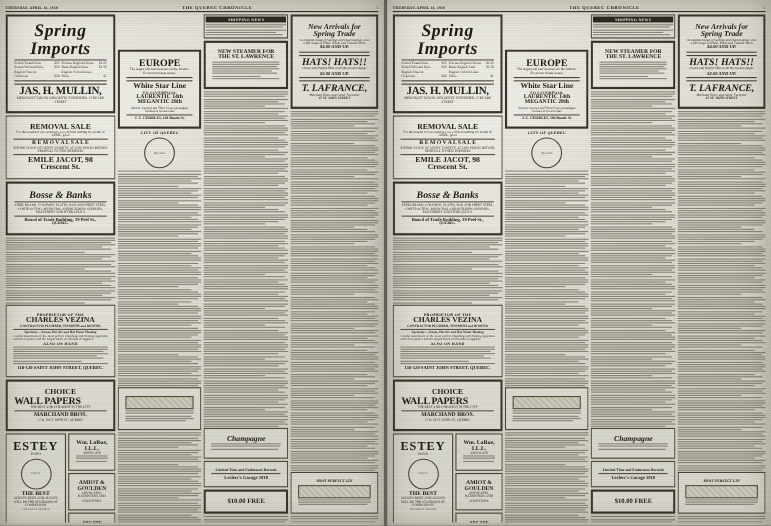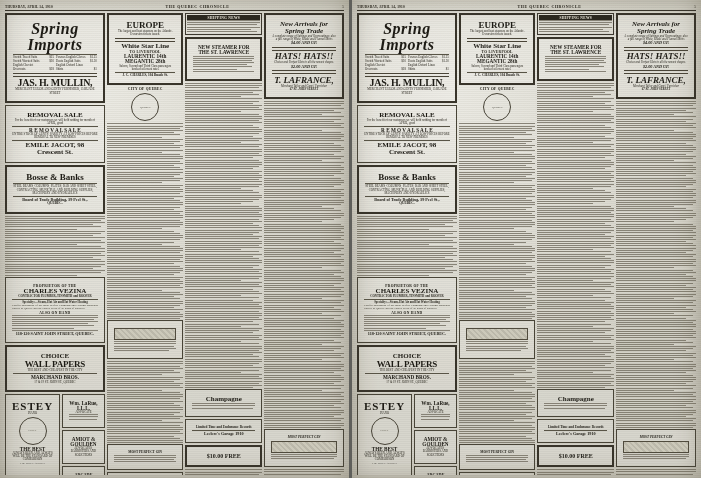--- a/index.html
+++ b/index.html
@@ -17,52 +17,52 @@
   .page .inner{position:absolute;inset:4px 5px 4px 5px;}
   
   .topbar{display:flex;justify-content:space-between;align-items:flex-end;
     border-bottom:1px solid #3a362c;padding-bottom:1px;font-size:3.4px;letter-spacing:.2px;color:#2b281f;}
   .topbar .l{font-weight:bold;}
   .topbar .c{font-weight:bold;font-size:4px;letter-spacing:.6px;}
   .topbar .r{font-size:3.2px;}
   .cols{display:flex;gap:2px;margin-top:2px;height:462px;}
   .col{position:relative;overflow:hidden;}
   .c1{width:30%;}
-  .c2{width:23%;}
+  .c2{width:23%;margin-top:32px;}
   .c3{width:23%;}
   .c4{width:24%;font-style:italic;}
   .dbl{border-top:1px solid #4b463a;border-bottom:1px solid #4b463a;height:2px;margin:1.5px 0;}
   .box{border:1px solid #4a463a;padding:6px;margin-bottom:2px;background:rgba(255,255,255,0.12);}
   .boxthick{border:2px solid #3b372d;}
   .ctr{text-align:center;}
   .ad-title{font-weight:bold;text-align:center;line-height:1;color:#211f19;}
   .t2{font-size:9px;}
   .t3{font-size:7px;}
   .t4{font-size:5.2px;}
   .t5{font-size:4.2px;}
   .t6{font-size:3.4px;}
-  .script{font-family:"Liberation Serif",serif;font-weight:bold;}
+  .script{font-family:"Liberation Serif",serif;font-style:italic;font-weight:bold;}
   .small{font-size:3px;line-height:1.05;color:#2d2a22;text-align:center;}
   .justify{font-size:2.9px;line-height:1.12;text-align:justify;color:#333026;}
   
   .body-lines{--h:1px;}
   .body-lines i{display:block;height:1px;background:#6c675a;margin-bottom:1.2px;opacity:.75;}
   .body-lines i:nth-child(7n){width:72%;}
   .body-lines i:nth-child(5n){width:88%;}
   .body-lines i:nth-child(3n){width:96%;}
   .hdrline{font-size:3.6px;font-weight:bold;text-align:center;letter-spacing:.3px;color:#26241c;}
   .spring{font-size:16px;font-weight:bold;font-style:italic;letter-spacing:.5px;}
   .name-big{font-size:10px;font-weight:bold;letter-spacing:-.3px;}
   .two-col-list{display:flex;font-size:3.1px;line-height:1.2;gap:2px;}
   .two-col-list div{flex:1;}
   .row{display:flex;justify-content:space-between;font-size:3.1px;line-height:1.25;color:#2d2a22;}
   .shipbox{border:1px solid #3f3b31;padding:1px;margin-bottom:2px;}
   .shiphead{background:#2e2b23;color:#e9e6da;font-size:3.6px;font-weight:bold;text-align:center;padding:.5px 0;letter-spacing:.3px;}
   .seal{width:26px;height:26px;border:1px solid #4a463a;border-radius:50%;margin:2px auto;display:flex;align-items:center;justify-content:center;font-size:2.6px;text-align:center;color:#3a372d;}
-  .wall{font-size:9px;font-weight:bold;text-align:center;letter-spacing:-.2px;}
+  .wall{font-size:9px;font-weight:bold;text-align:left;letter-spacing:-.2px;}
   .estey{font-size:11px;font-weight:bold;letter-spacing:1px;text-align:center;}
   .footnote{font-size:2.6px;text-align:center;color:#35322a;}
   .fig{height:10px;border:1px solid #524d40;margin:1px 0;background:
      repeating-linear-gradient(45deg,#c9c6b8 0 2px,#b9b6a8 2px 4px);}
   .hr-thin{border-top:1px solid #5a5648;margin:1px 0;}
   .bigdollar{font-size:6px;font-weight:bold;text-align:center;}
   .bold{font-weight:bold;}
 </style>
 </head>
 <body>

